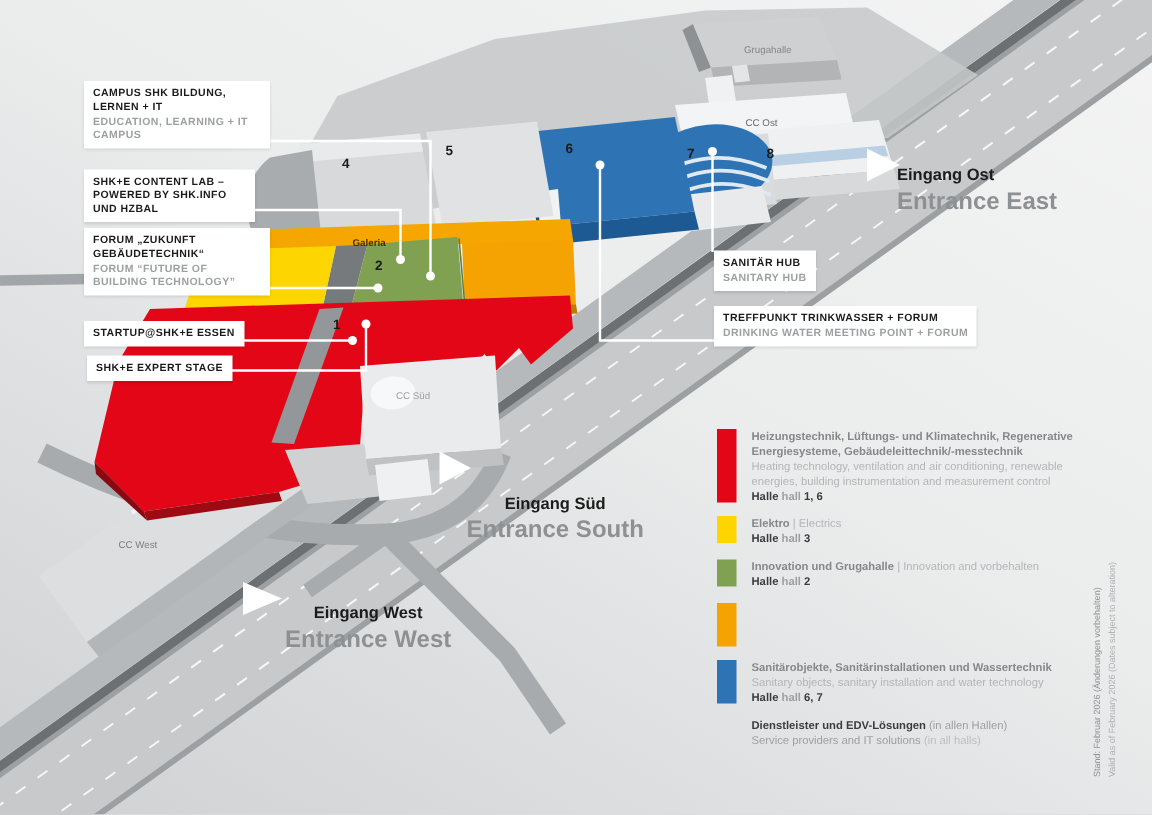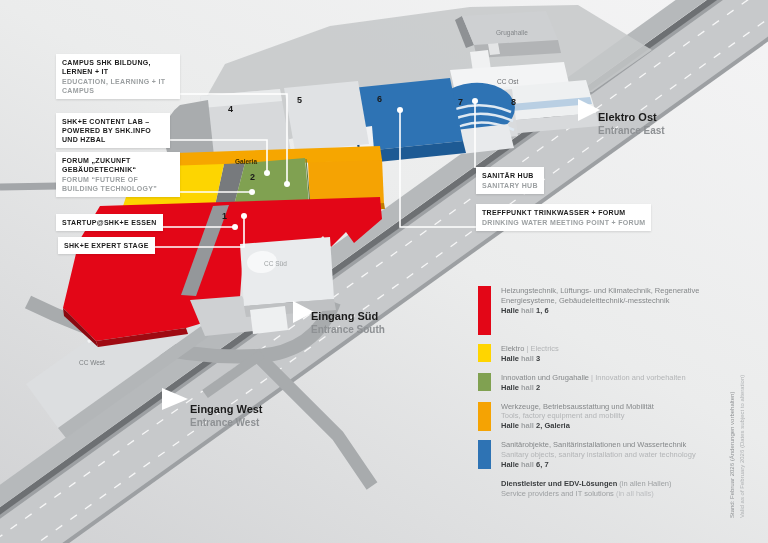--- a/index.html
+++ b/index.html
@@ -9,33 +9,33 @@
 
   
   .callout{position:absolute;background:#ffffff;padding:4px 6px;box-shadow:0 1px 2px rgba(0,0,0,.12);
            font-size:7px;font-weight:700;letter-spacing:.045em;line-height:1.3;color:#1b1b1b;z-index:5;}
   .callout .sub{display:block;font-weight:700;color:#9ca0a2;margin-top:1px;}
   .nowrap{white-space:nowrap;}
 
   
   .entrance{position:absolute;line-height:1.25;z-index:4;}
   .entrance .de{display:block;font-size:11px;font-weight:700;color:#1b1b1b;}
-  .entrance .en{display:block;font-size:10px;font-weight:700;color:#8e9194;}
+  .entrance .en{display:block;font-size:16px;font-weight:700;color:#8e9194;}
 
   
   #legend{position:absolute;left:478px;top:286px;width:258px;z-index:4;}
   .lg-row{display:flex;align-items:flex-start;margin-bottom:9px;}
   .lg-sw{width:13px;flex:0 0 13px;margin-right:10px;}
   .sw-red{height:49px;background:#e30617;}
   .sw-yellow{height:18px;background:#ffd500;}
   .sw-green{height:18px;background:#80a151;}
   .sw-orange{height:29px;background:#f5a303;}
   .sw-blue{height:29px;background:#2e73b4;}
   .lg-txt{font-size:7.5px;line-height:1.32;}
-  .lg-de{color:#85888a;}
+  .lg-de{color:#85888a;font-weight:bold;}
   .lg-en{color:#b3b5b7;}
   .lg-halle{color:#3a3d3f;font-weight:700;}
   .lg-hall{color:#9da0a2;font-weight:700;}
   .lg-foot-debold{color:#3a3d3f;font-weight:700;}
   .lg-foot-denote{color:#9da0a2;}
   .lg-foot-enbold{color:#9da0a2;font-weight:400;}
   .lg-foot-ennote{color:#bcbec0;}
 
   
   #footnote{position:absolute;left:728px;top:350px;width:20px;height:170px;z-index:4;}
@@ -191,37 +191,38 @@
   <div class="callout nowrap" style="left:476px;top:167px;">
     <span>SANITÄR HUB</span>
     <span class="sub">SANITARY HUB</span>
   </div>
   <div class="callout nowrap" style="left:476px;top:204px;">
     <span>TREFFPUNKT TRINKWASSER + FORUM</span>
     <span class="sub">DRINKING WATER MEETING POINT + FORUM</span>
   </div>
 
   <div class="entrance" style="left:598px;top:111px;">
-    <span class="de">Elektro Ost</span>
+    <span class="de">Eingang Ost</span>
     <span class="en">Entrance East</span>
   </div>
-  <div class="entrance" style="left:311px;top:310px;">
+  <div class="entrance" style="left:311px;top:330px;text-align:center;">
     <span class="de">Eingang Süd</span>
     <span class="en">Entrance South</span>
   </div>
-  <div class="entrance" style="left:190px;top:403px;">
+  <div class="entrance" style="left:190px;top:403px;text-align:center;">
     <span class="de">Eingang West</span>
     <span class="en">Entrance West</span>
   </div>
 
   <div id="legend">
     <div class="lg-row">
       <div class="lg-sw sw-red"></div>
       <div class="lg-txt">
         <div class="lg-de">Heizungstechnik, Lüftungs- und Klimatechnik, Regenerative Energiesysteme, Gebäudeleittechnik/-messtechnik</div>
+        <div class="lg-en">Heating technology, ventilation and air conditioning, renewable energies, building instrumentation and measurement control</div>
         <div>
           <span class="lg-halle">Halle</span>
           <span class="lg-hall">hall</span>
           <span class="lg-halle">1, 6</span>
         </div>
       </div>
     </div>
     <div class="lg-row">
       <div class="lg-sw sw-yellow"></div>
       <div class="lg-txt">
@@ -247,29 +248,20 @@
         </div>
         <div>
           <span class="lg-halle">Halle</span>
           <span class="lg-hall">hall</span>
           <span class="lg-halle">2</span>
         </div>
       </div>
     </div>
     <div class="lg-row">
       <div class="lg-sw sw-orange"></div>
-      <div class="lg-txt">
-        <div class="lg-de">Werkzeuge, Betriebsausstattung und Mobilität</div>
-        <div class="lg-en">Tools, factory equipment and mobility</div>
-        <div>
-          <span class="lg-halle">Halle</span>
-          <span class="lg-hall">hall</span>
-          <span class="lg-halle">2, Galeria</span>
-        </div>
-      </div>
     </div>
     <div class="lg-row">
       <div class="lg-sw sw-blue"></div>
       <div class="lg-txt">
         <div class="lg-de">Sanitärobjekte, Sanitärinstallationen und Wassertechnik</div>
         <div class="lg-en">Sanitary objects, sanitary installation and water technology</div>
         <div>
           <span class="lg-halle">Halle</span>
           <span class="lg-hall">hall</span>
           <span class="lg-halle">6, 7</span>

